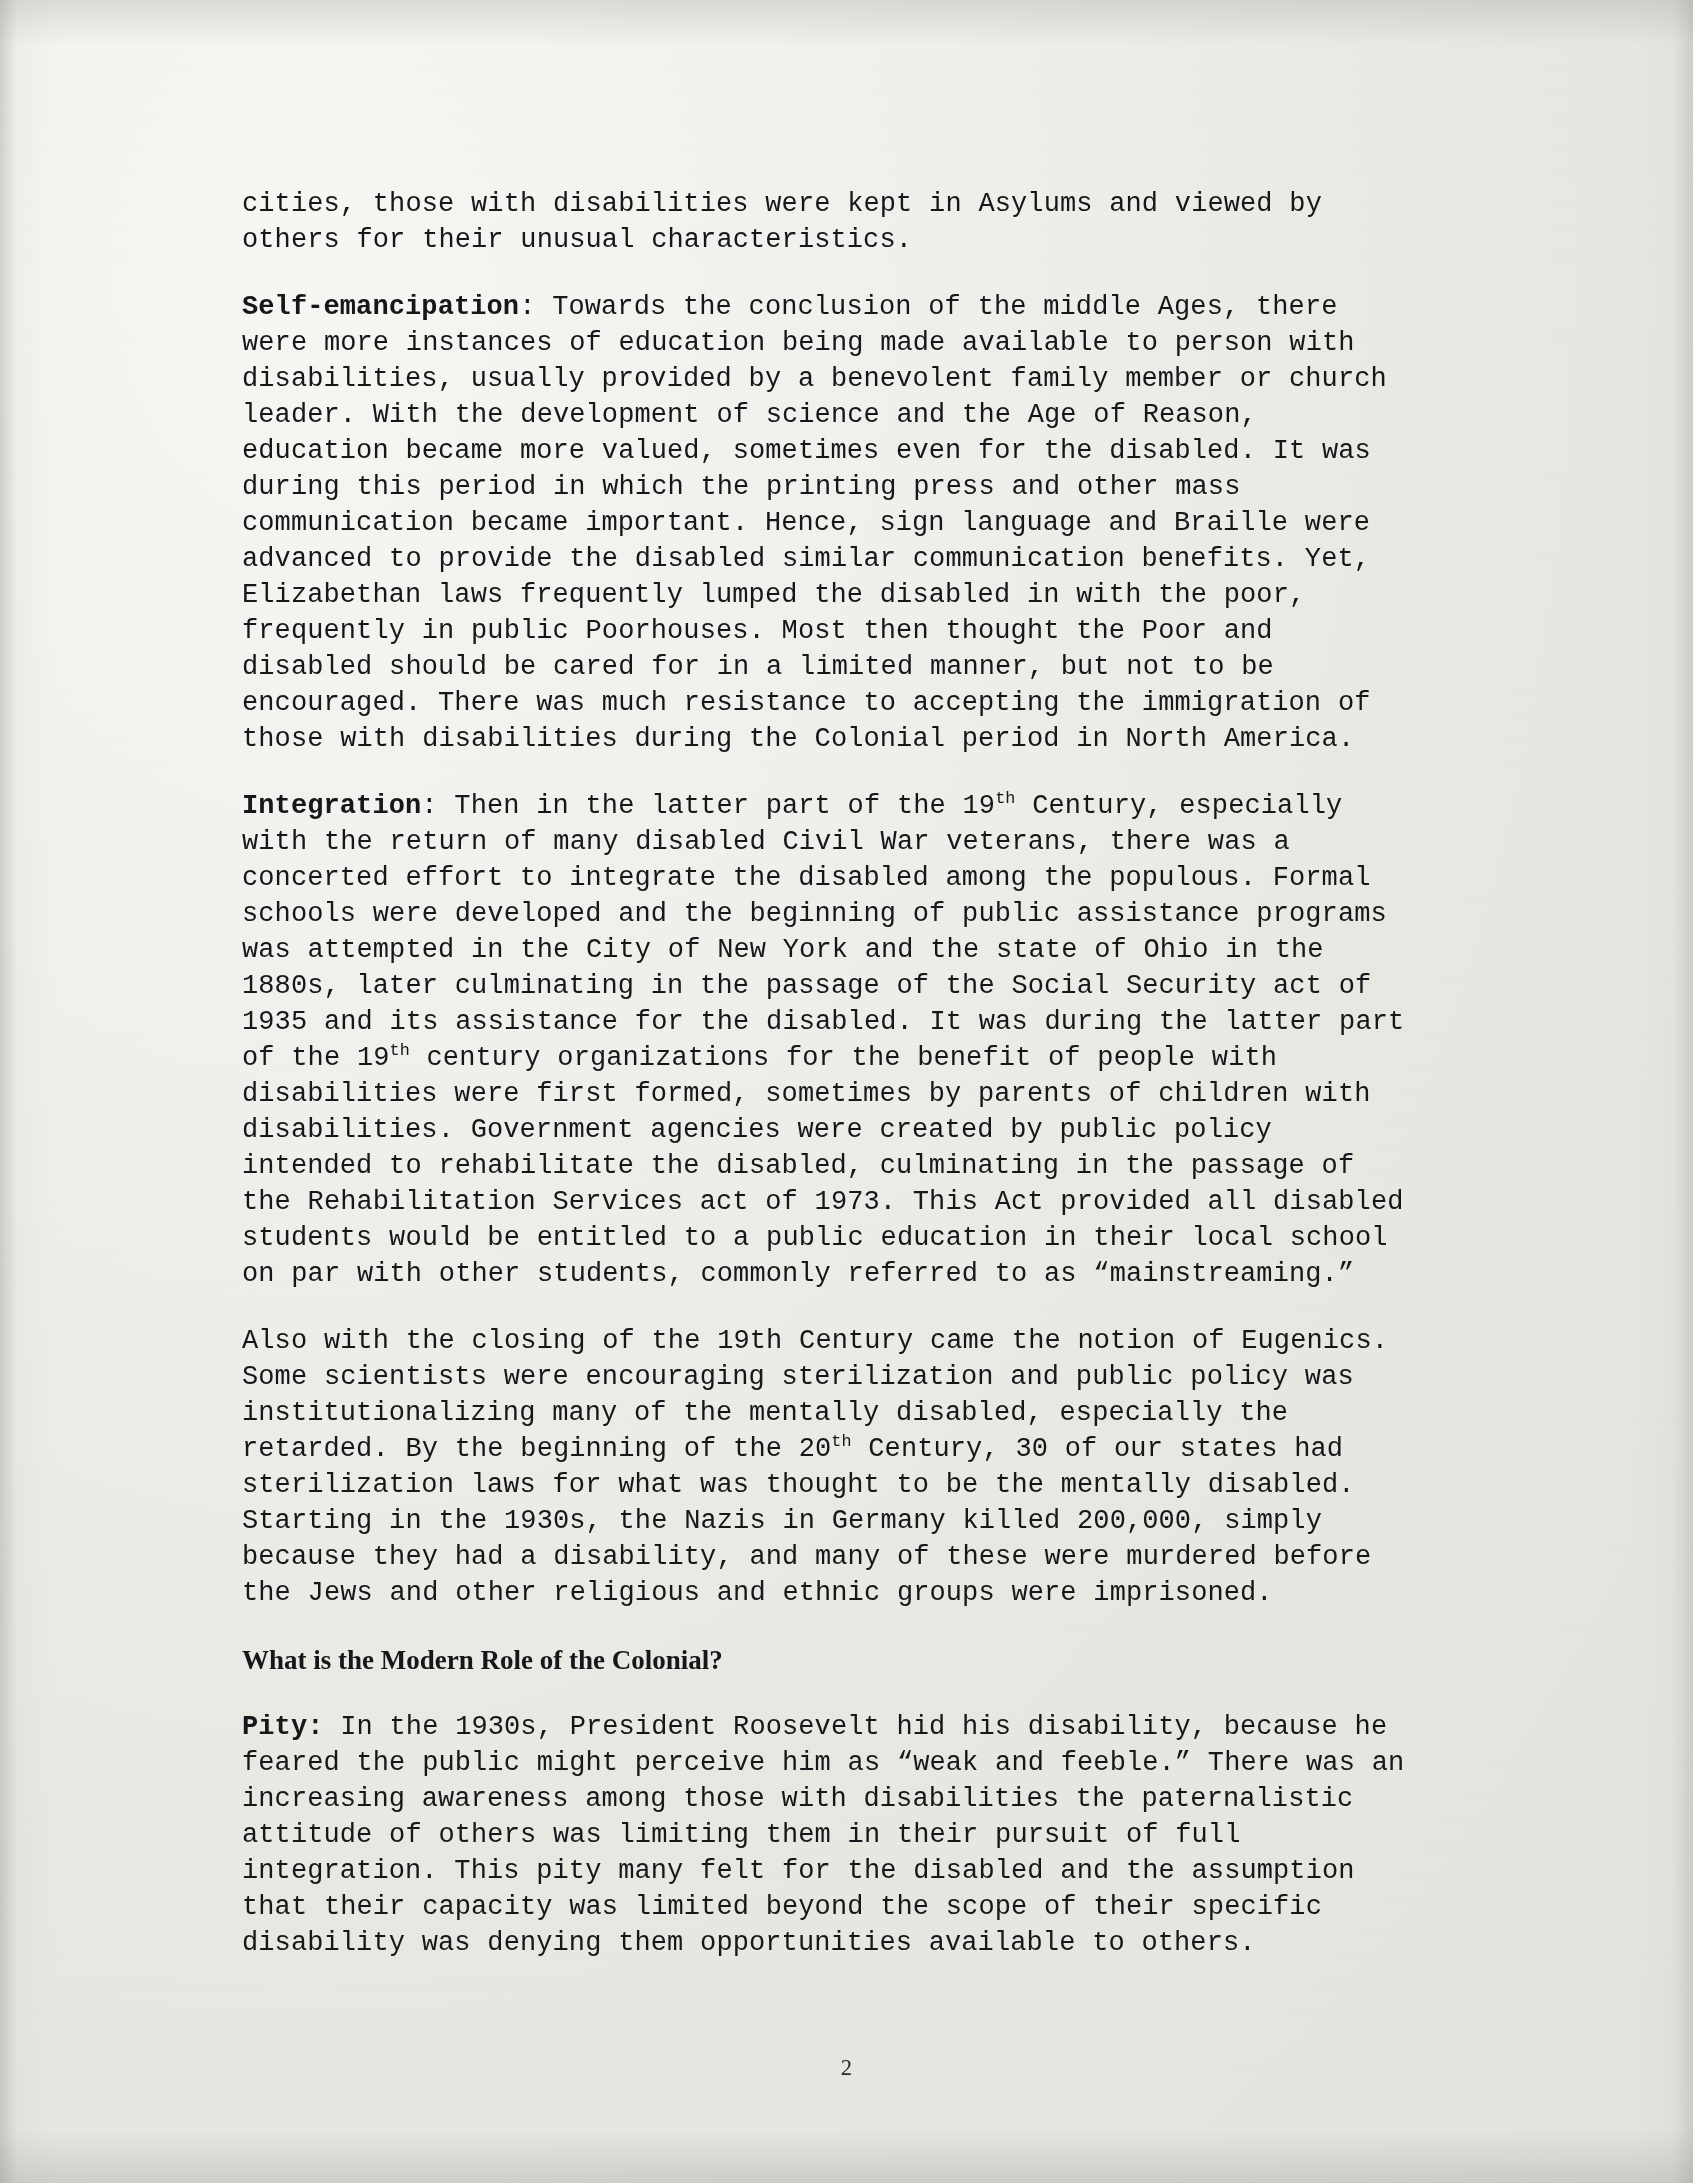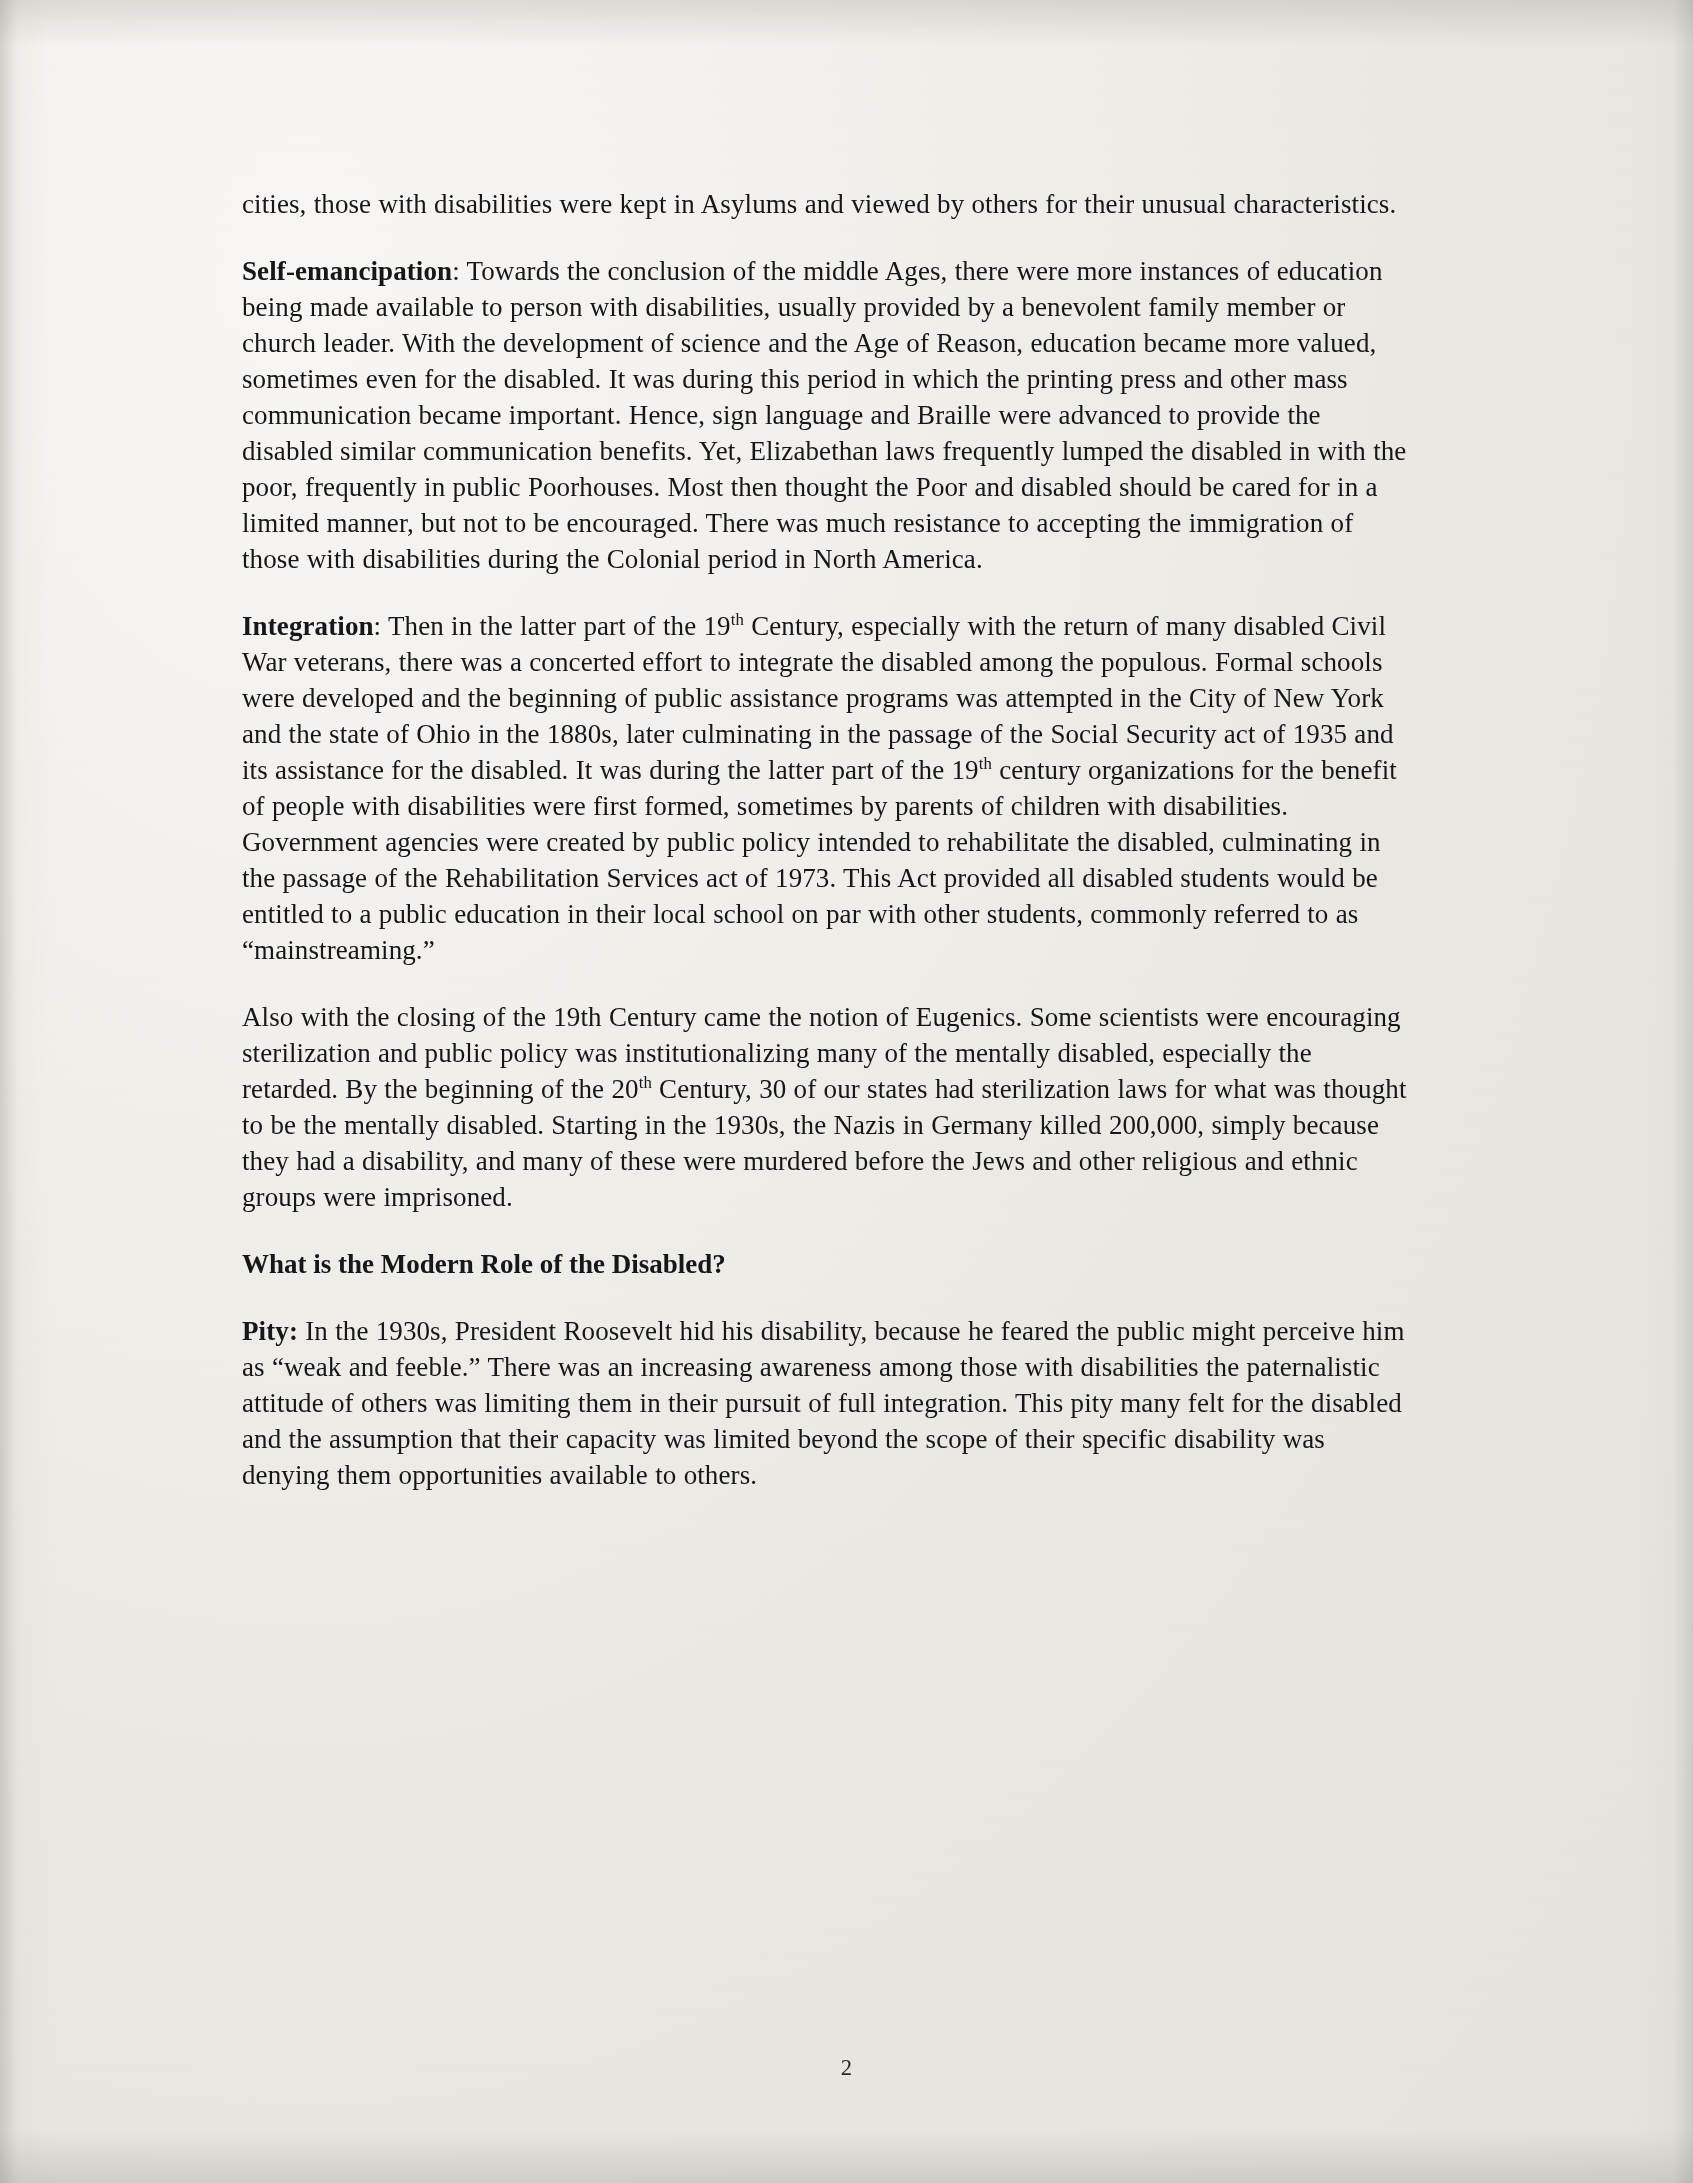--- a/index.html
+++ b/index.html
@@ -47,20 +47,21 @@
     width: 1169px;
   }
   p.para {
     margin: 0 0 31px 0;
     font-size: 27px;
     line-height: 36px;
     color: #17161a;
     text-align: left;
     letter-spacing: 0.1px;
     word-spacing: 0.4px;
+    font-family: Liberation Mono, monospace;
   }
   p.para:last-child { margin-bottom: 11px; }
   .lead {
     font-weight: bold;
   }
   .heading {
     font-weight: bold;
     font-size: 27px;
     line-height: 36px;
     margin: 0 0 31px 0;
@@ -112,21 +113,21 @@
       </p>
 
       <p class="para">
         <span class="lead">Integration</span><span>:  Then in the latter part of the 19</span><sup>th</sup><span> Century, especially with the return of many disabled Civil War veterans, there was a concerted effort to integrate the disabled among the populous.  Formal schools were developed and the beginning of public assistance programs was attempted in the City of New York and the state of Ohio in the 1880s, later culminating in the passage of the Social Security act of 1935 and its assistance for the disabled. It was during the latter part of the 19</span><sup>th</sup><span> century organizations for the benefit of people with disabilities were first formed, sometimes by parents of children with disabilities.  Government agencies were created by public policy intended to rehabilitate the disabled, culminating in the passage of the Rehabilitation Services act of 1973.  This Act provided all disabled students would be entitled to a public education in their local school on par with other students, commonly referred to as “mainstreaming.”</span>
       </p>
 
       <p class="para">
         <span>Also with the closing of the 19th Century came the notion of Eugenics.  Some scientists were encouraging sterilization and public policy was institutionalizing many of the mentally disabled, especially the retarded. By the beginning of the 20</span><sup>th</sup><span> Century, 30 of our states had sterilization laws for what was thought to be the mentally disabled.  Starting in the 1930s, the Nazis in Germany killed 200,000, simply because they had a disability, and many of these were murdered before the Jews and other religious and ethnic groups were imprisoned.</span>
       </p>
 
-      <p class="heading">What is the Modern Role of the Disabled?</p>
+      <p class="heading">What is the Modern Role of the Colonial?</p>
 
       <p class="para">
         <span class="lead">Pity:</span><span> In the 1930s, President Roosevelt hid his disability, because he feared the public might perceive him as “weak and feeble.”  There was an increasing awareness among those with disabilities the paternalistic attitude of others was limiting them in their pursuit of full integration.  This pity many felt for the disabled and the assumption that their capacity was limited beyond the scope of their specific disability was denying them opportunities available to others.</span>
       </p>
 
     </div>
 
     <div class="page-number">2</div>
   </div>
   <div class="scanlines"></div>

